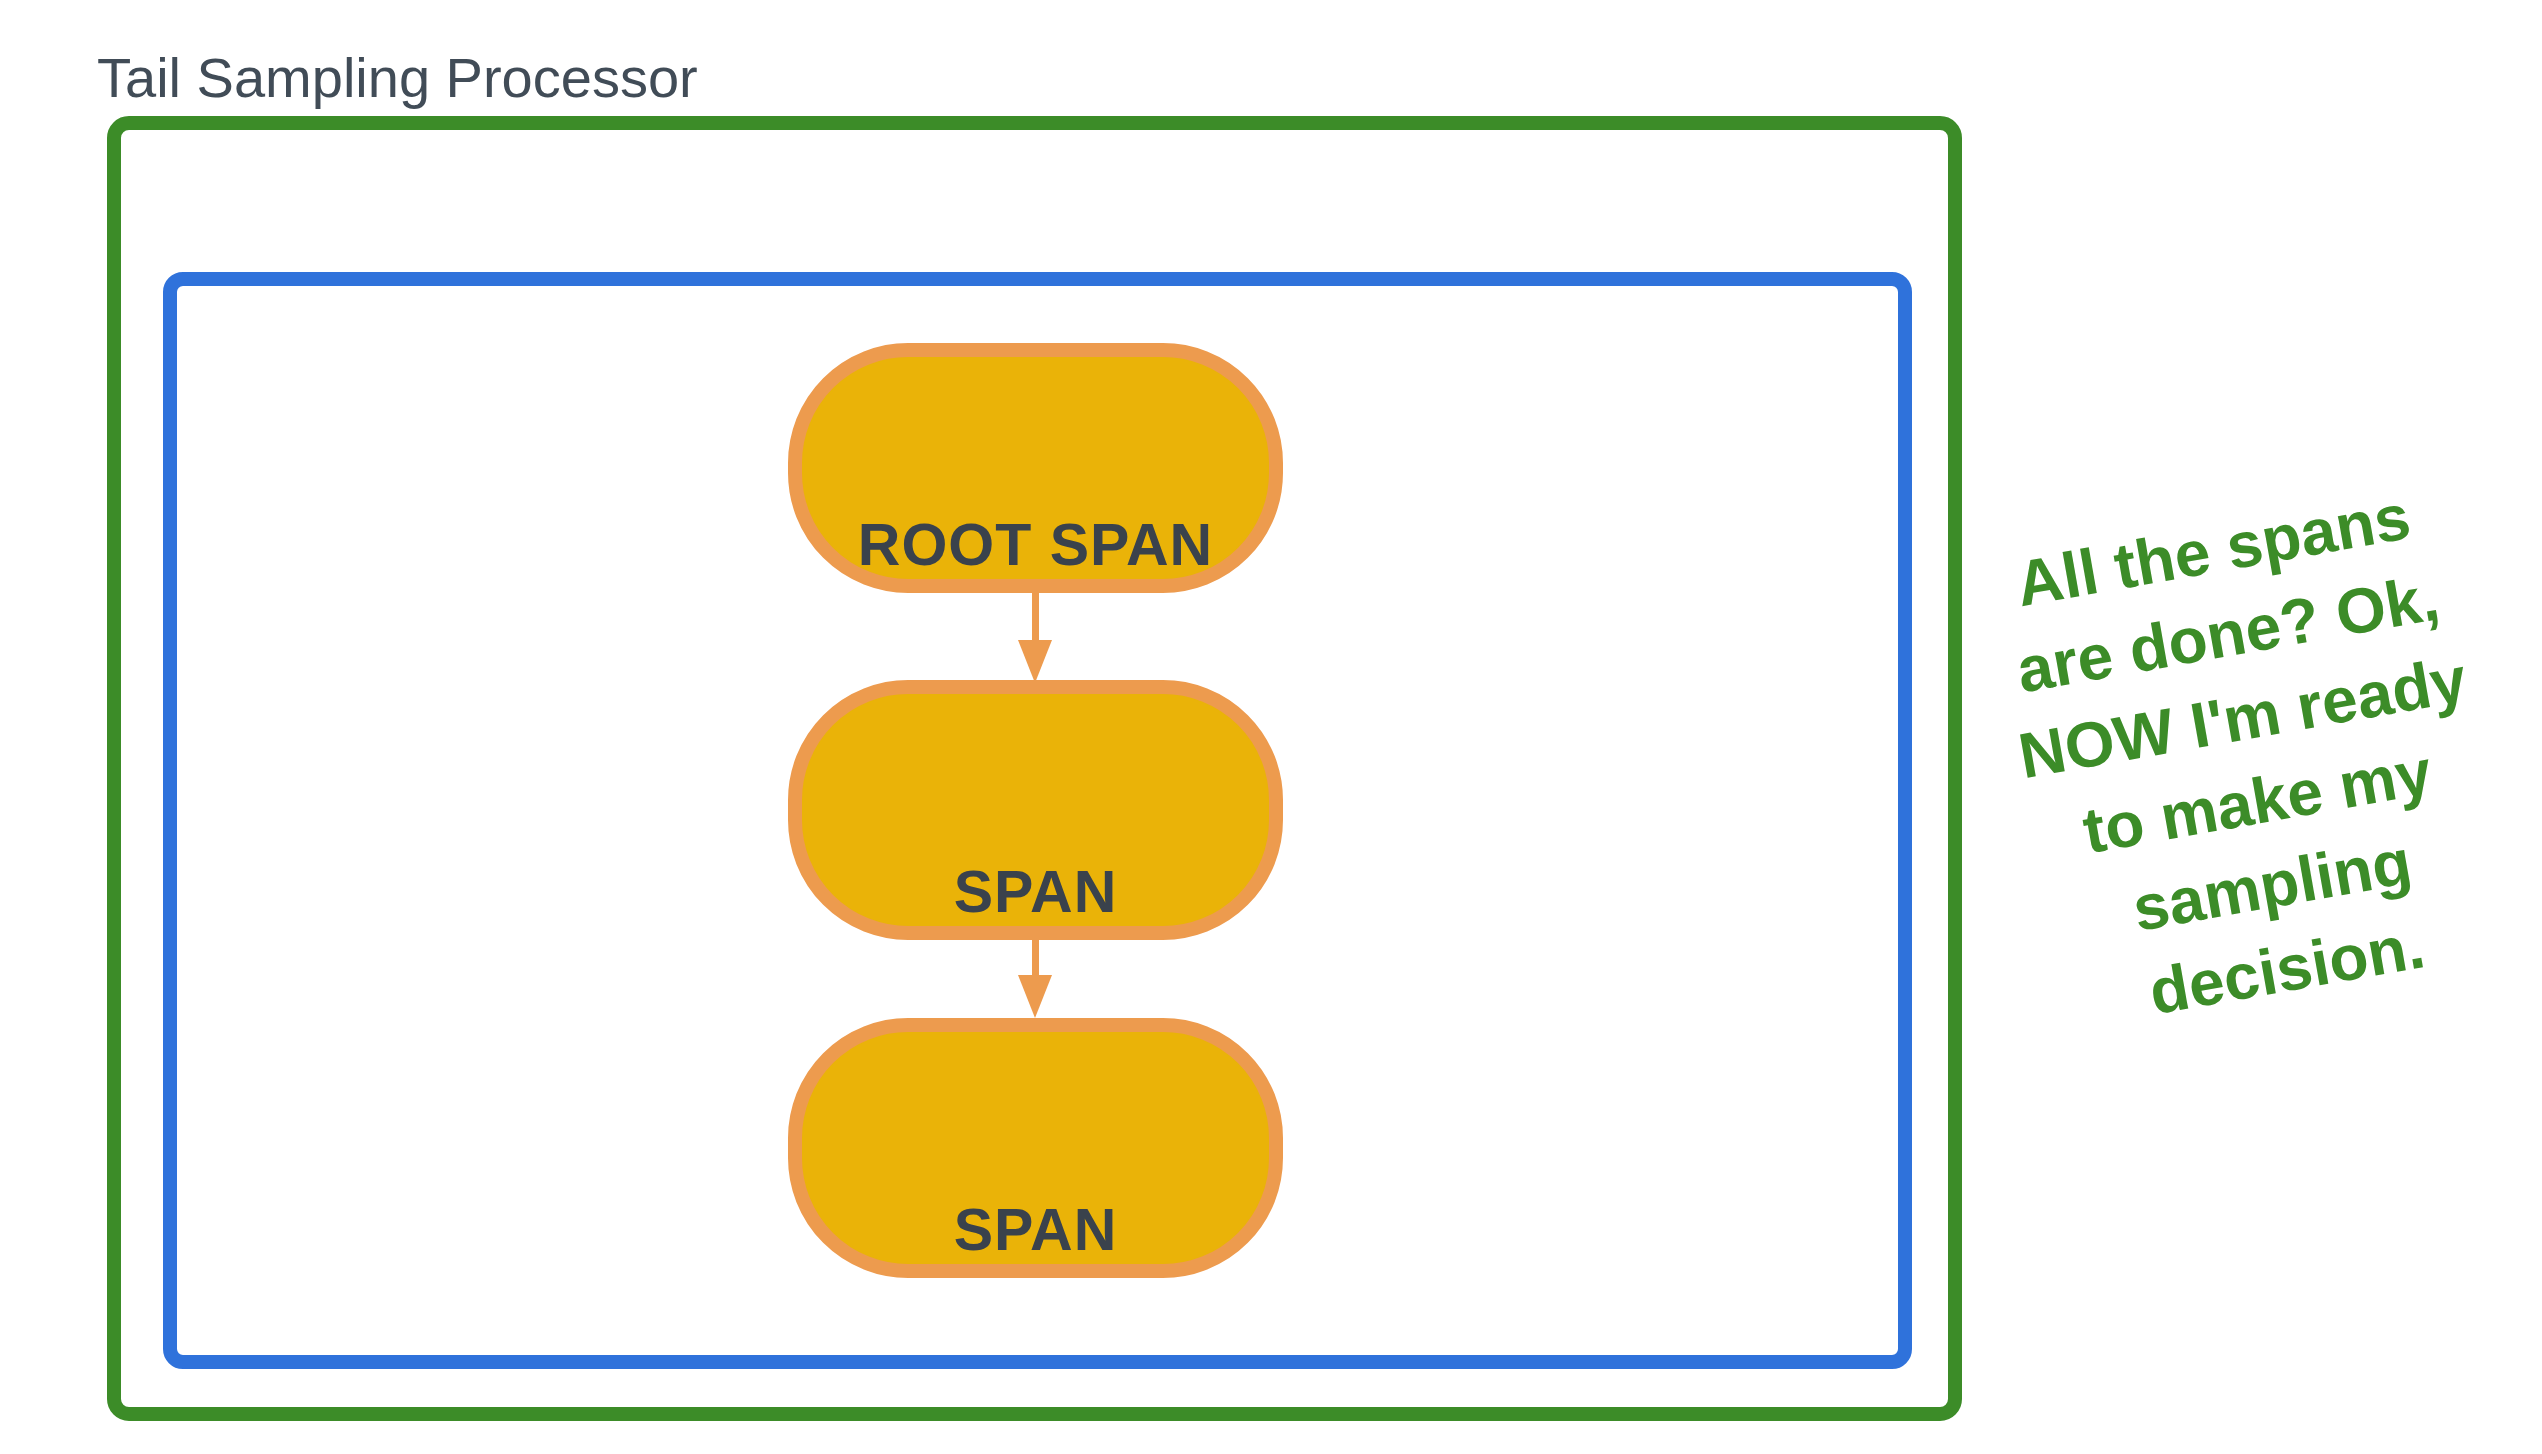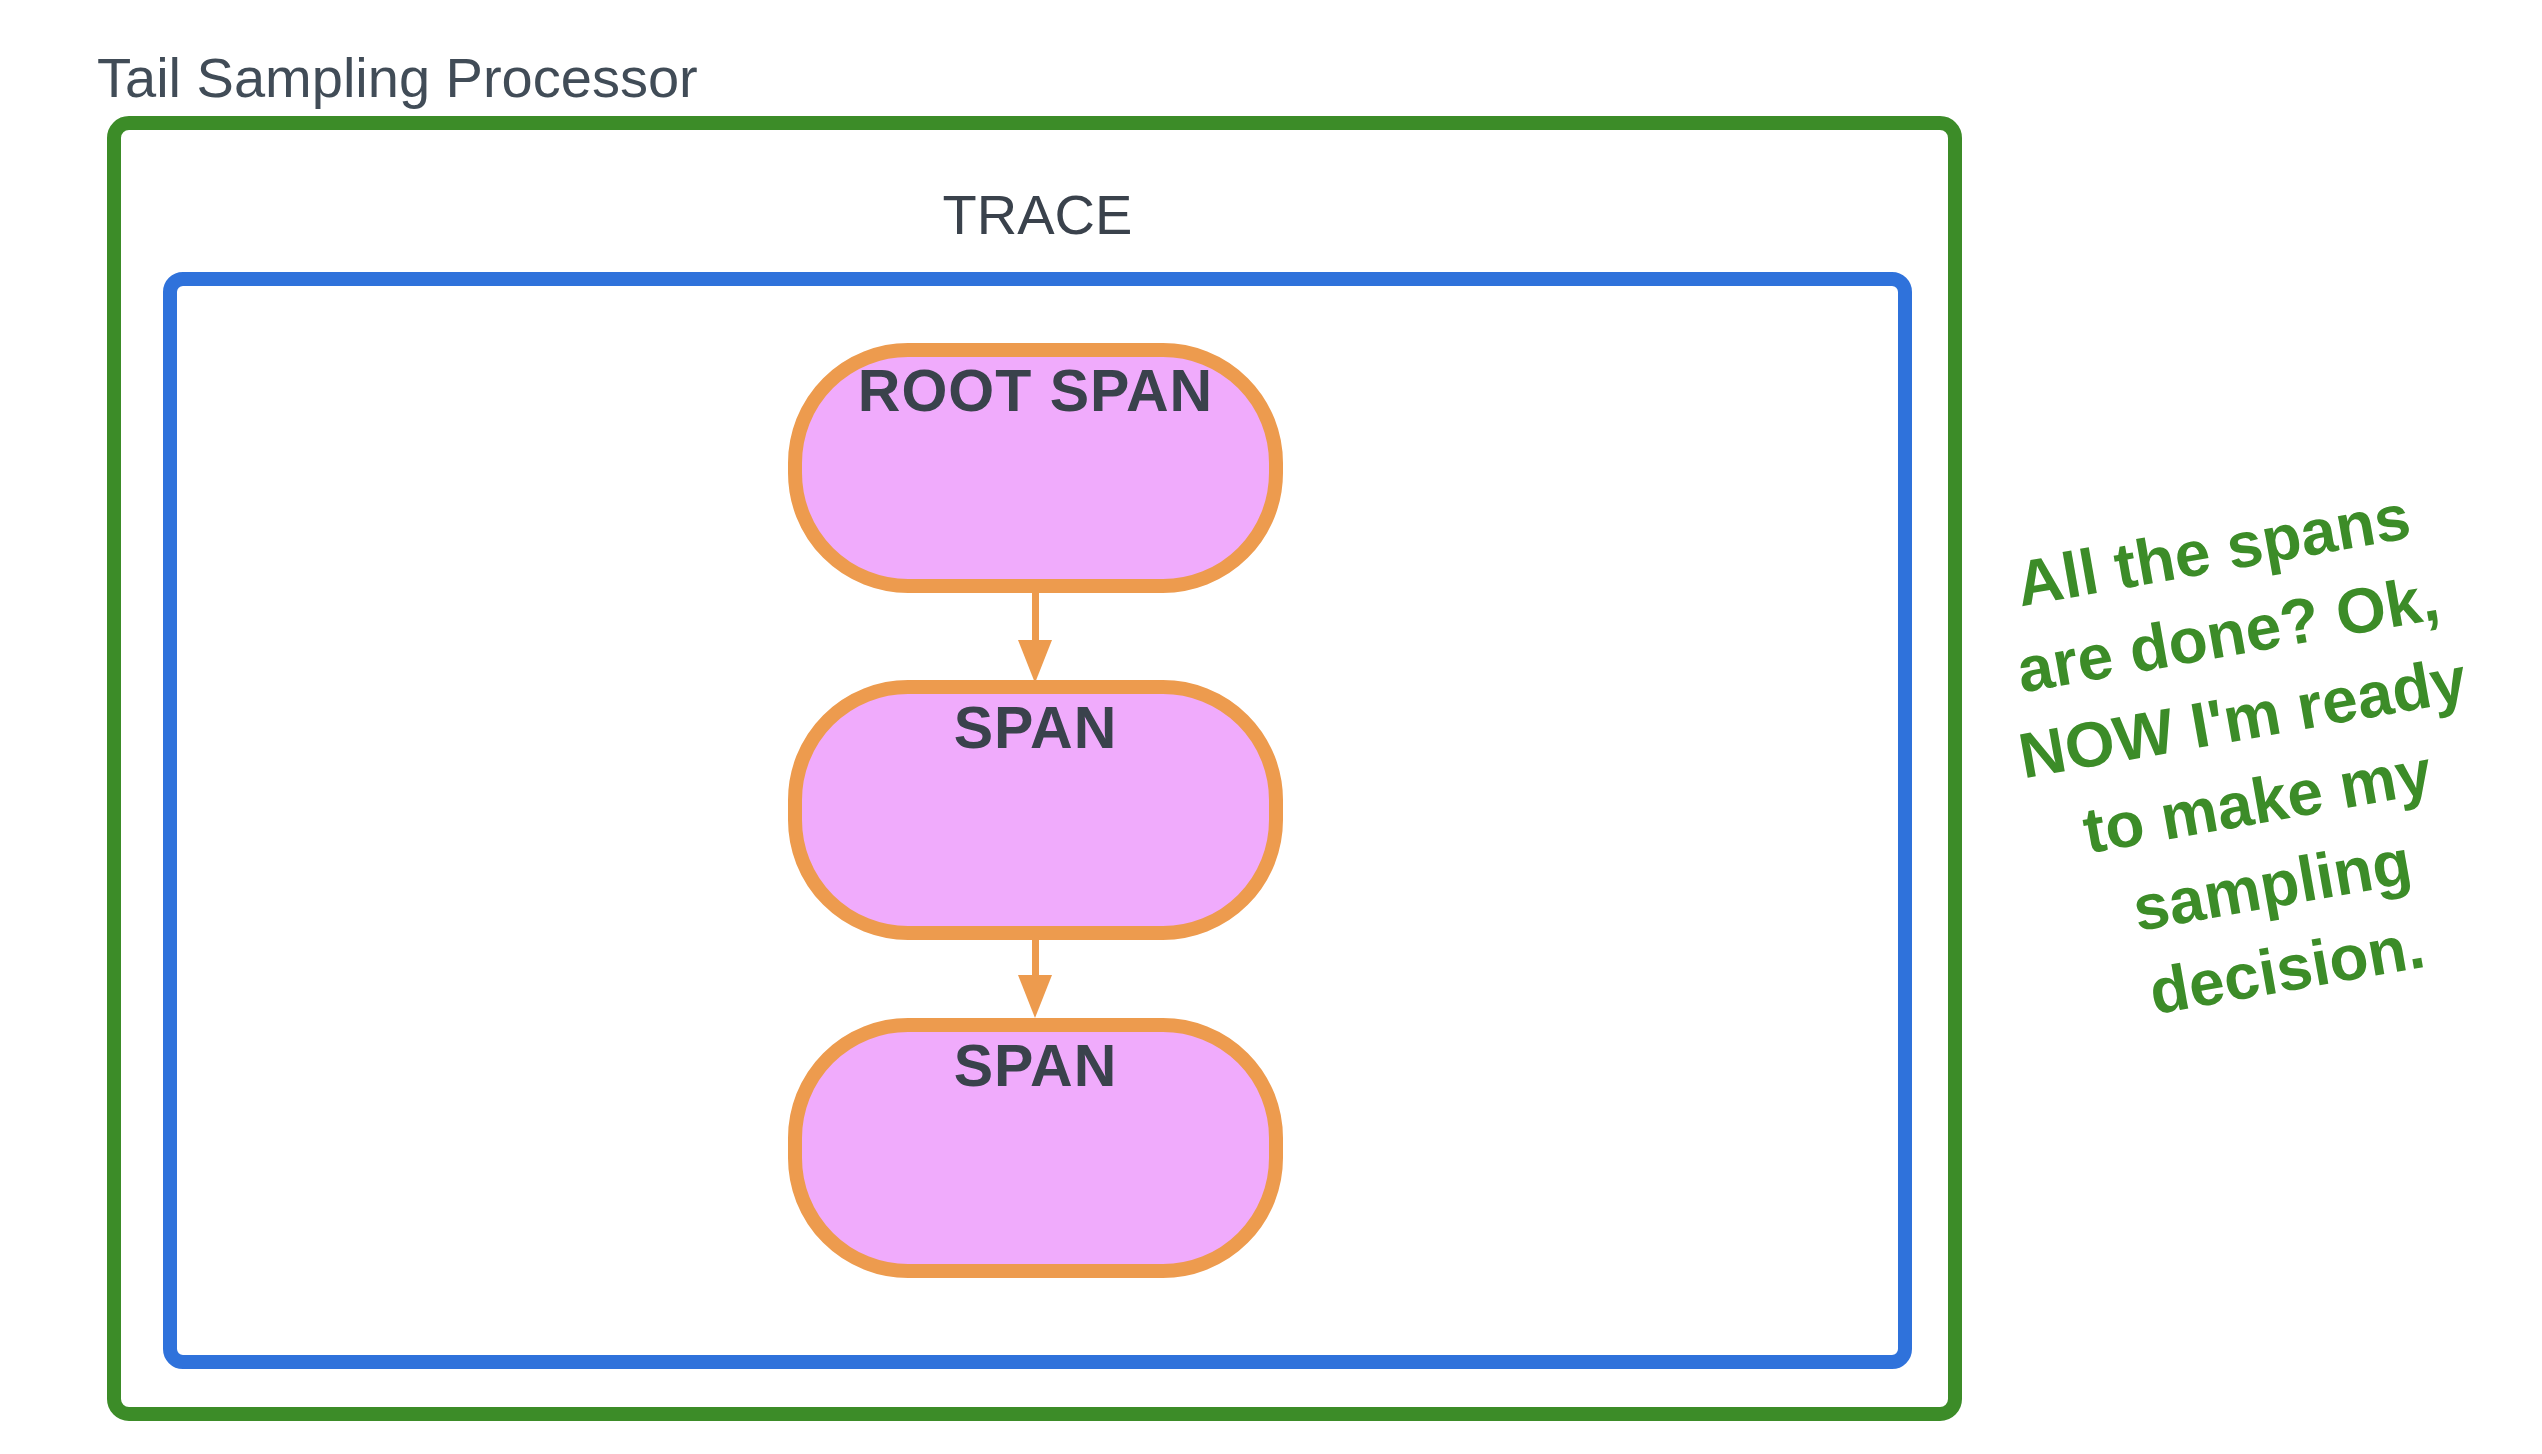--- a/index.html
+++ b/index.html
@@ -56,23 +56,23 @@
     box-sizing: border-box;
     background: transparent;
   }
   .span-node {
     position: absolute;
     left: 788px;
     width: 495px;
     border: 14px solid var(--span-border, #ED9B4E);
     border-radius: 120px;
     box-sizing: border-box;
-    background: #f0abfc;
+    background: #eab308;
     display: flex;
-    align-items: flex-start;
+    align-items: flex-end;
     justify-content: center;
     font-weight: 700;
     font-size: 59px;
     color: var(--text-dark, #3A424C);
     letter-spacing: 1px;
   }
   .node-root { top: 343px; height: 250px; }
   .node-mid  { top: 680px; height: 260px; }
   .node-last { top: 1018px; height: 260px; }
   .arrow {
@@ -114,21 +114,20 @@
 </style>
 </head>
 <body>
 
 <div class="canvas">
 
   <div class="page-title">Tail Sampling Processor</div>
 
   <div class="outer-box"></div>
 
-  <div class="trace-label">TRACE</div>
 
   <div class="trace-box"></div>
 
   <div class="span-node node-root">
     <span>ROOT SPAN</span>
   </div>
 
   <div class="arrow arrow-1">
     <div class="shaft"></div>
     <div class="head"></div>

